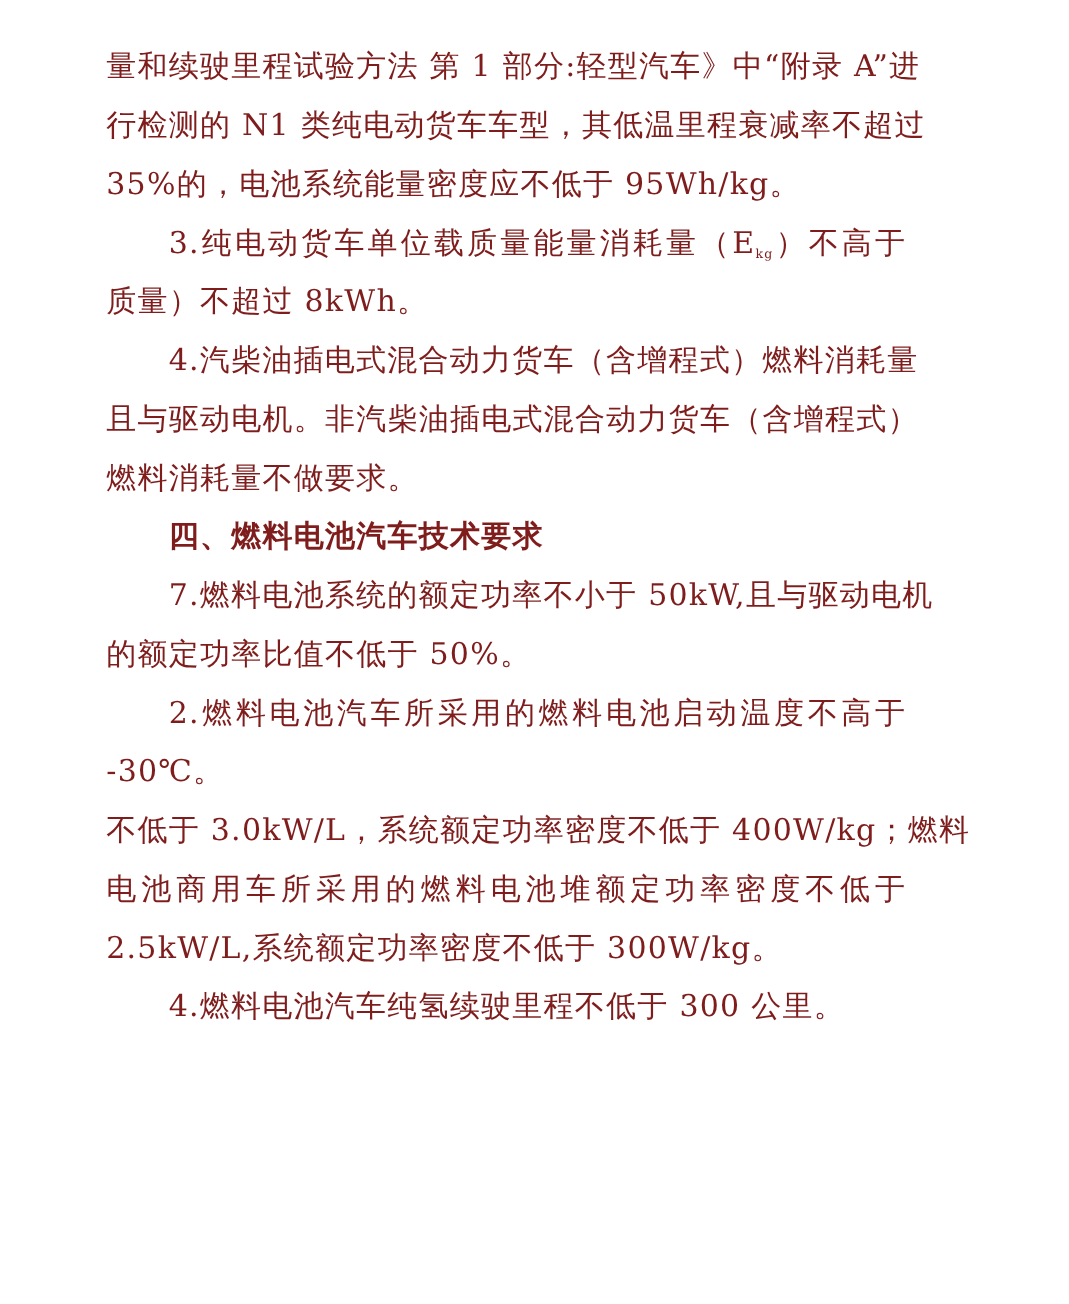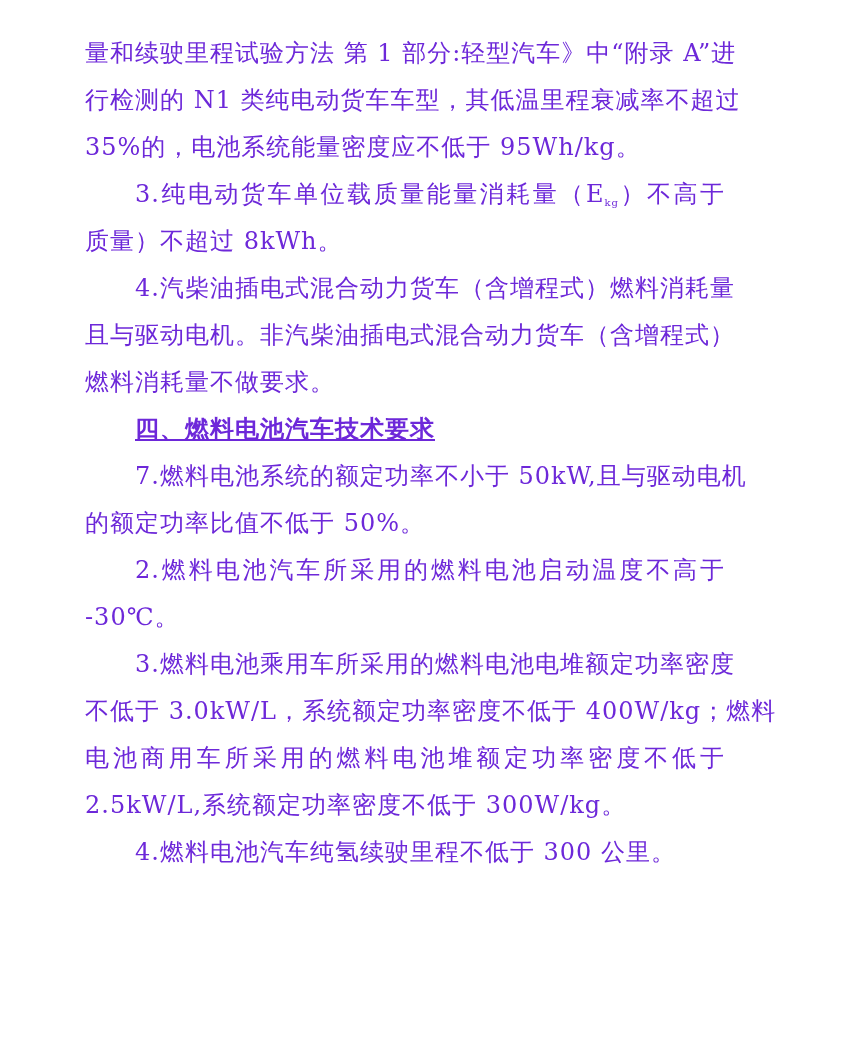--- a/index.html
+++ b/index.html
@@ -1,29 +1,29 @@
 <!DOCTYPE html>
 <html><head>
 <meta charset="utf-8">
 <style>
   html, body { margin: 0; padding: 0; background: #ffffff; }
   body { width: 855px; height: 1043px; overflow: hidden; position: relative; }
   .page {
     position: absolute; left: 85px; top: 30px; width: 640px;
     font-family: "DejaVu Serif", "Liberation Serif", serif;
-    color: #6d28d9; font-size: 24px;
+    color: #7f1d1d; font-size: 24px;
   }
   .line {
     display: block; height: 47px; line-height: 47px;
     white-space: nowrap; text-align: justify; text-align-last: justify;
     letter-spacing: 1px;
   }
   .line.last { text-align-last: left; }
   .indent { padding-left: 50px; }
-  .heading { font-family: "DejaVu Sans", "Liberation Sans", sans-serif; font-weight: bold; text-align-last: left; padding-left: 50px; text-decoration: underline; }
+  .heading { font-family: "DejaVu Sans", "Liberation Sans", sans-serif; font-weight: bold; text-align-last: left; padding-left: 50px; }
   sub { font-size: 10px; vertical-align: -4px; }
 </style>
 </head>
 <body>
 
 <div class="page">
   <div>
     <span class="line">量和续驶里程试验方法 第 1 部分:轻型汽车》中“附录 A”进</span>
     <span class="line">行检测的 N1 类纯电动货车车型，其低温里程衰减率不超过</span>
     <span class="line last">35%的，电池系统能量密度应不低于 95Wh/kg。</span>
@@ -46,21 +46,20 @@
     <span class="line indent">7.燃料电池系统的额定功率不小于 50kW,且与驱动电机</span>
     <span class="line last">的额定功率比值不低于 50%。</span>
   </div>
 
   <div>
     <span class="line indent">2.燃料电池汽车所采用的燃料电池启动温度不高于</span>
     <span class="line last">-30℃。</span>
   </div>
 
   <div>
-    <span class="line indent">3.燃料电池乘用车所采用的燃料电池电堆额定功率密度</span>
     <span class="line">不低于 3.0kW/L，系统额定功率密度不低于 400W/kg；燃料</span>
     <span class="line">电池商用车所采用的燃料电池堆额定功率密度不低于</span>
     <span class="line last">2.5kW/L,系统额定功率密度不低于 300W/kg。</span>
   </div>
 
   <div>
     <span class="line indent last">4.燃料电池汽车纯氢续驶里程不低于 300 公里。</span>
   </div>
 </div>
 

